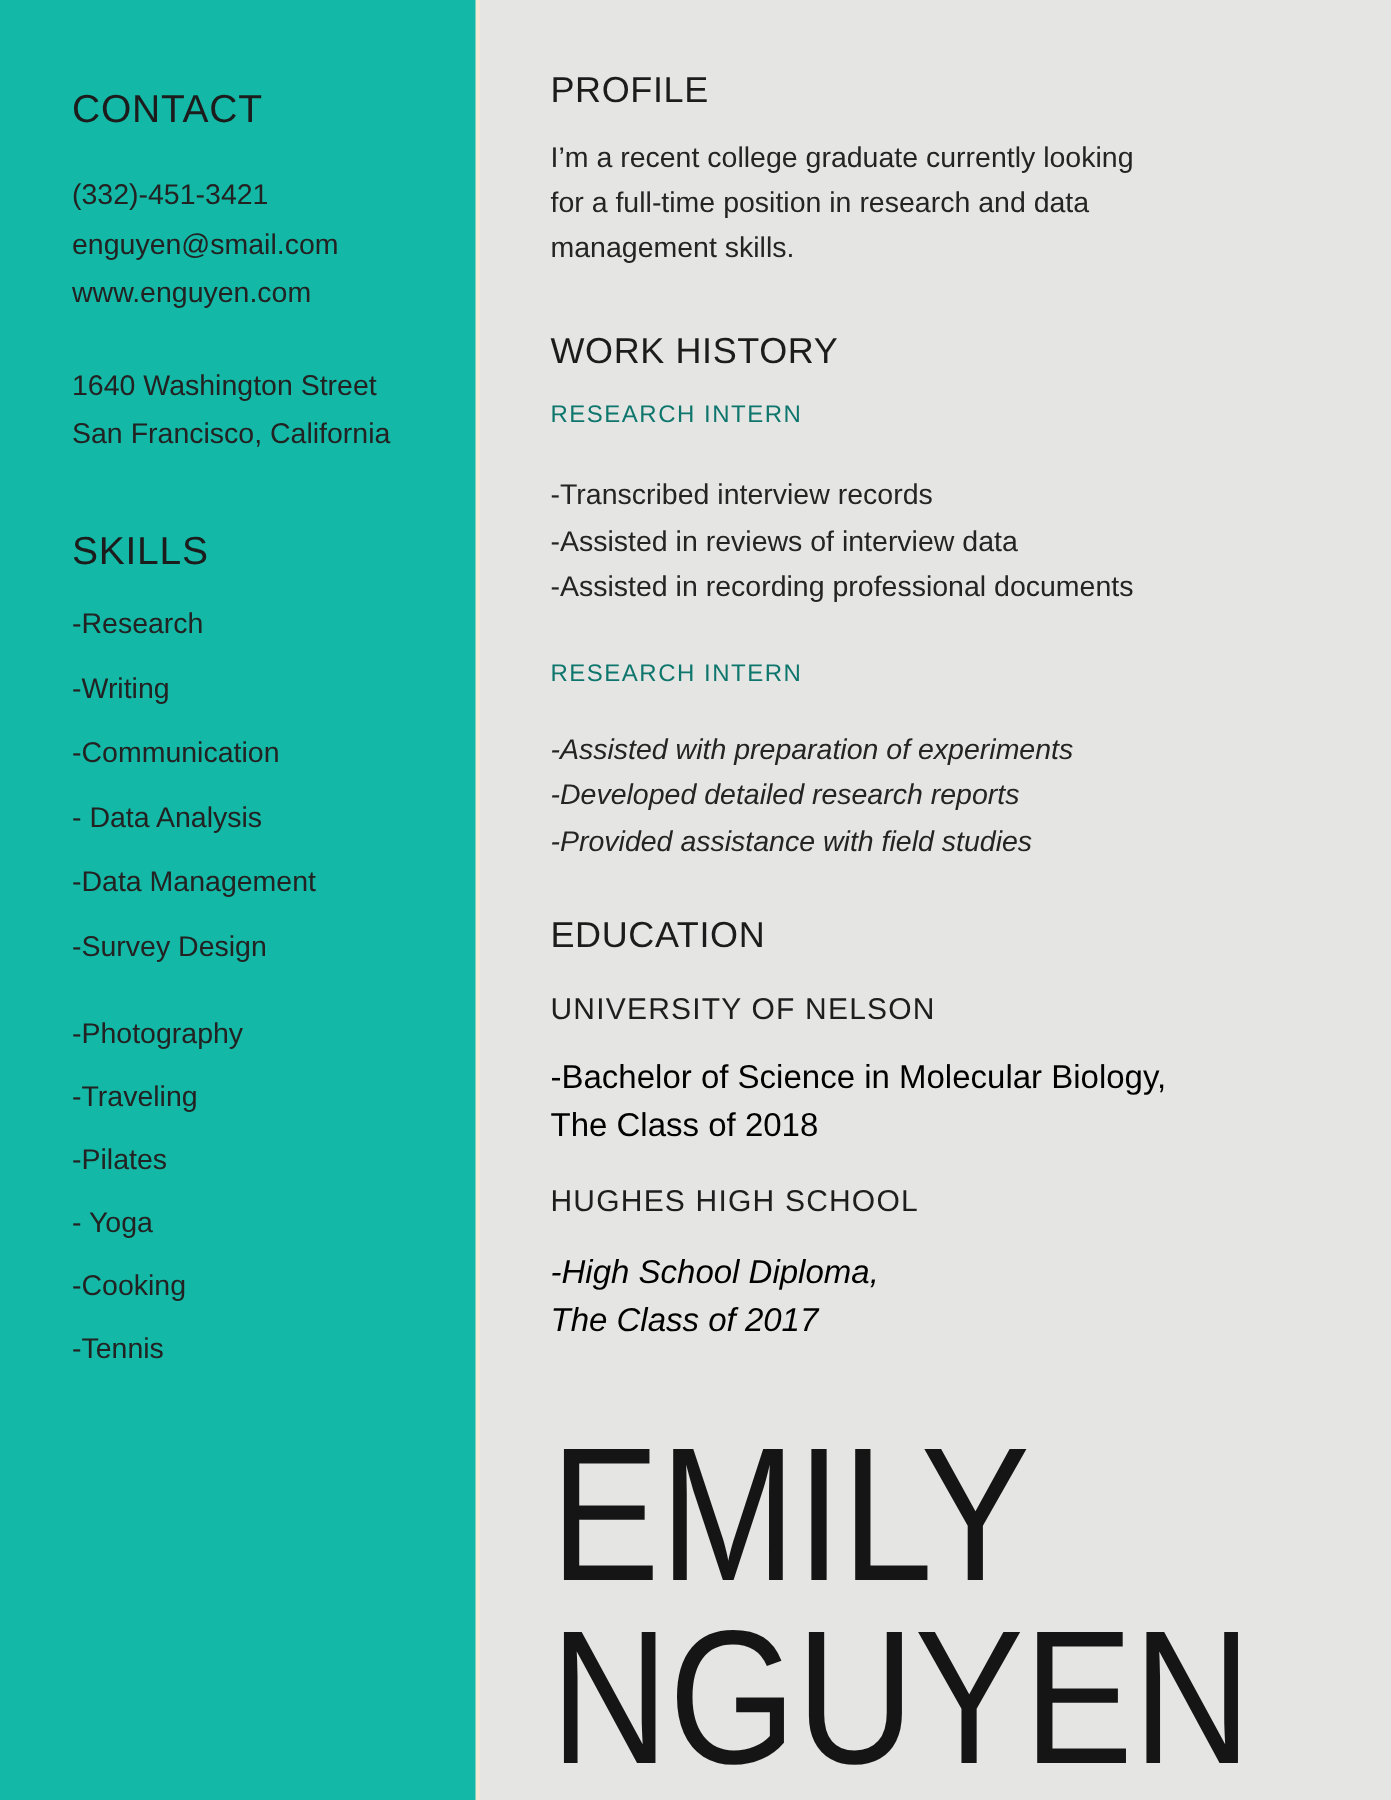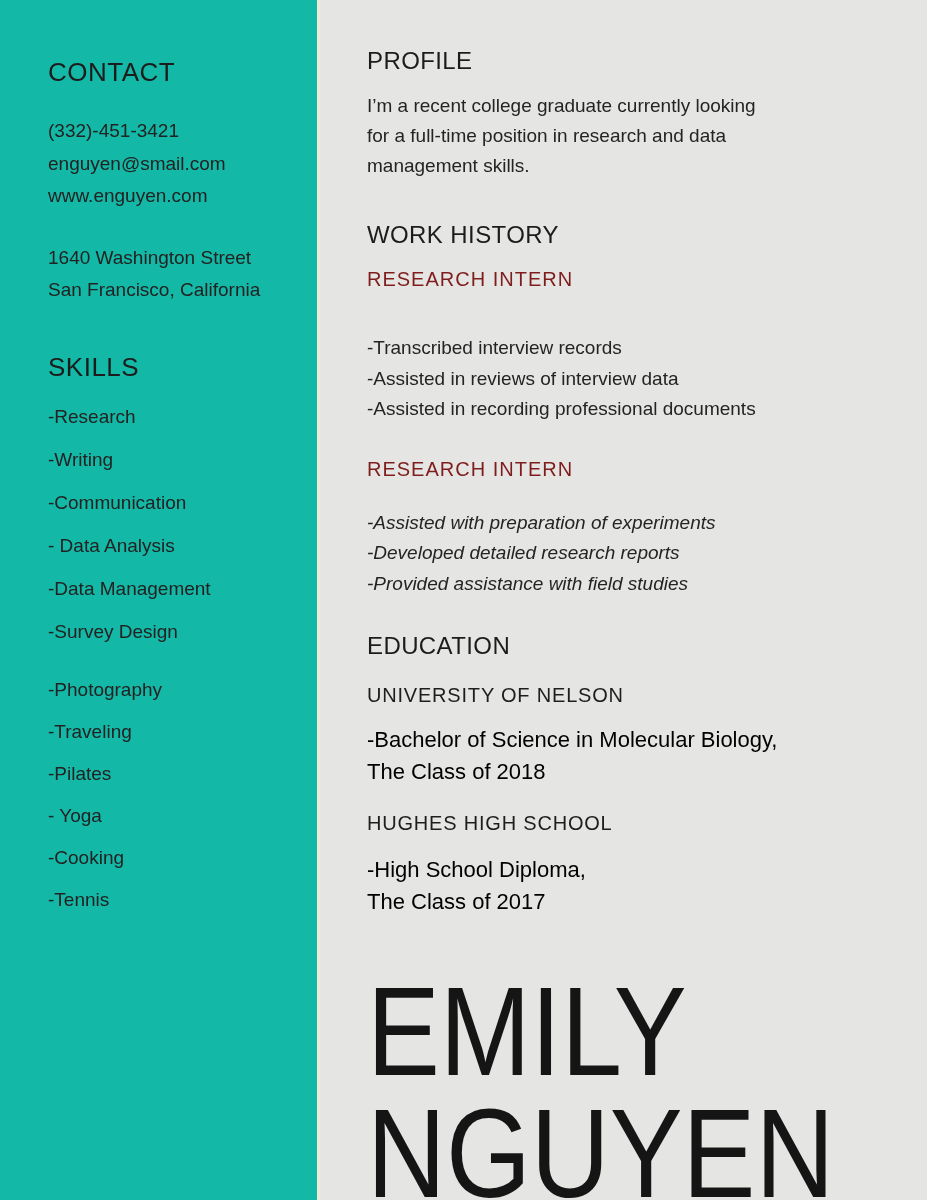--- a/index.html
+++ b/index.html
@@ -63,27 +63,27 @@
   }
   .profile-heading { margin-top: 47px; }
   .profile-text { margin-top: 16px; }
   .body-line {
     font-size: 19px;
     line-height: 30px;
     color: #242424;
   }
   .work-heading { margin-top: 40px; }
   .job-title {
-    font-size: 20px;
+    font-size: 16px;
     font-weight: 400;
     letter-spacing: 1px;
-    color: #7f1d1d;
+    color: #0f766e;
   }
   .job-title-1 { margin-top: 19px; }
-  .job-bullets-1 { margin-top: 42px; }
+  .job-bullets-1 { margin-top: 30px; }
   .bullet-line {
     font-size: 19px;
     line-height: 30.5px;
     color: #242424;
   }
   .job-title-2 { margin-top: 33px; }
   .job-bullets-2 { margin-top: 27px; font-style: italic; }
   .education-heading { margin-top: 33px; }
   .school-name {
     font-size: 20px;
@@ -92,21 +92,21 @@
     color: #1e1e1e;
   }
   .school-name-1 { margin-top: 24px; }
   .school-lines-1 { margin-top: 17px; }
   .school-line {
     font-size: 22px;
     line-height: 32px;
     color: #000000;
   }
   .school-name-2 { margin-top: 24px; }
-  .school-lines-2 { margin-top: 19px; }
+  .school-lines-2 { margin-top: 19px; font-style: italic; }
 
   .big-name {
     margin-top: 52px;
     font-size: 127px;
     line-height: 122px;
     font-weight: 400;
     color: #151515;
     letter-spacing: 0px;
     transform: scaleX(0.86);
     transform-origin: top left;

